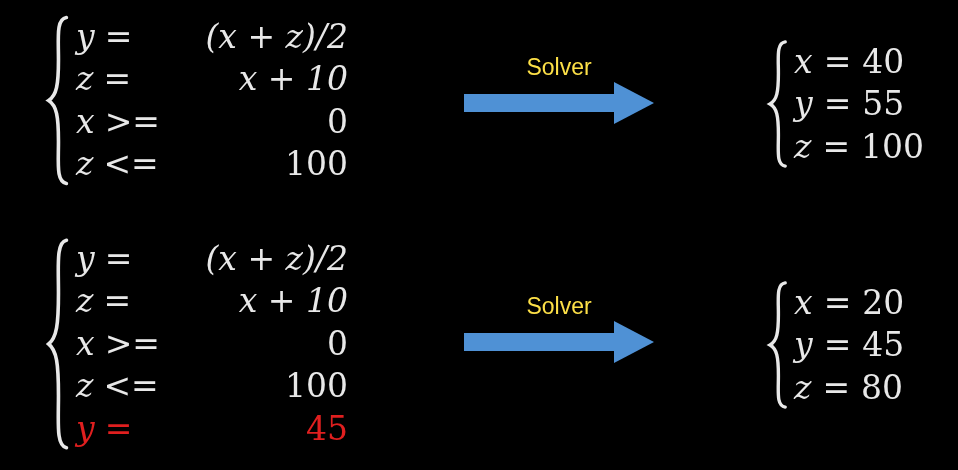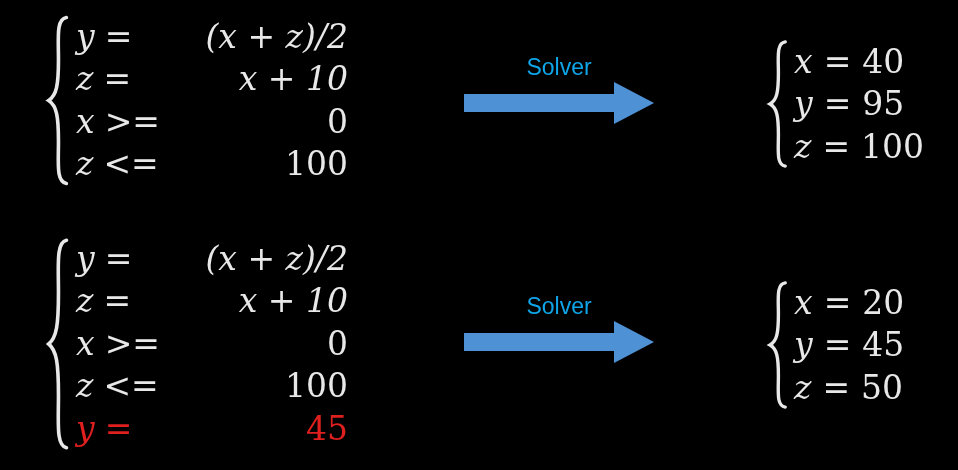--- a/index.html
+++ b/index.html
@@ -27,21 +27,21 @@
   .mvar { font-style: italic; }
   .mrel { font-style: normal; margin-left: 10px; }
   .mexpr { font-style: italic; white-space: nowrap; }
   .mnum { font-style: normal; white-space: nowrap; }
   .red { color: #e01f1f; }
 
   .solver-block { position: absolute; width: 190px; }
   .solver-label {
     font-family: "Liberation Sans", sans-serif;
     font-size: 23px;
-    color: #0ea5e9;
+    color: #fde047;
     text-align: center;
     height: 28px;
     line-height: 28px;
   }
   .arrow { position: relative; height: 42px; margin-top: 1px; }
   .arrow-body {
     position: absolute; left: 0; top: 12px;
     width: 151px; height: 18px;
     background: #4f91d5;
   }
@@ -107,21 +107,21 @@
     </svg>
     <div class="rows">
       <div class="sol-row">
         <span class="mvar">x</span>
           <span class="mrel">=</span>
           <span class="mnum">40</span>
       </div>
       <div class="sol-row">
         <span class="mvar">y</span>
           <span class="mrel">=</span>
-          <span class="mnum">95</span>
+          <span class="mnum">55</span>
       </div>
       <div class="sol-row">
         <span class="mvar">z</span>
           <span class="mrel">=</span>
           <span class="mnum">100</span>
       </div>
     </div>
   </section>
 
   <section class="system sysB" style="left:44px; top:237px; width:310px; height:214px;">
@@ -171,18 +171,18 @@
           <span class="mnum">20</span>
       </div>
       <div class="sol-row">
         <span class="mvar">y</span>
           <span class="mrel">=</span>
           <span class="mnum">45</span>
       </div>
       <div class="sol-row">
         <span class="mvar">z</span>
           <span class="mrel">=</span>
-          <span class="mnum">50</span>
+          <span class="mnum">80</span>
       </div>
     </div>
   </section>
 
 </div>
 
 </body></html>

